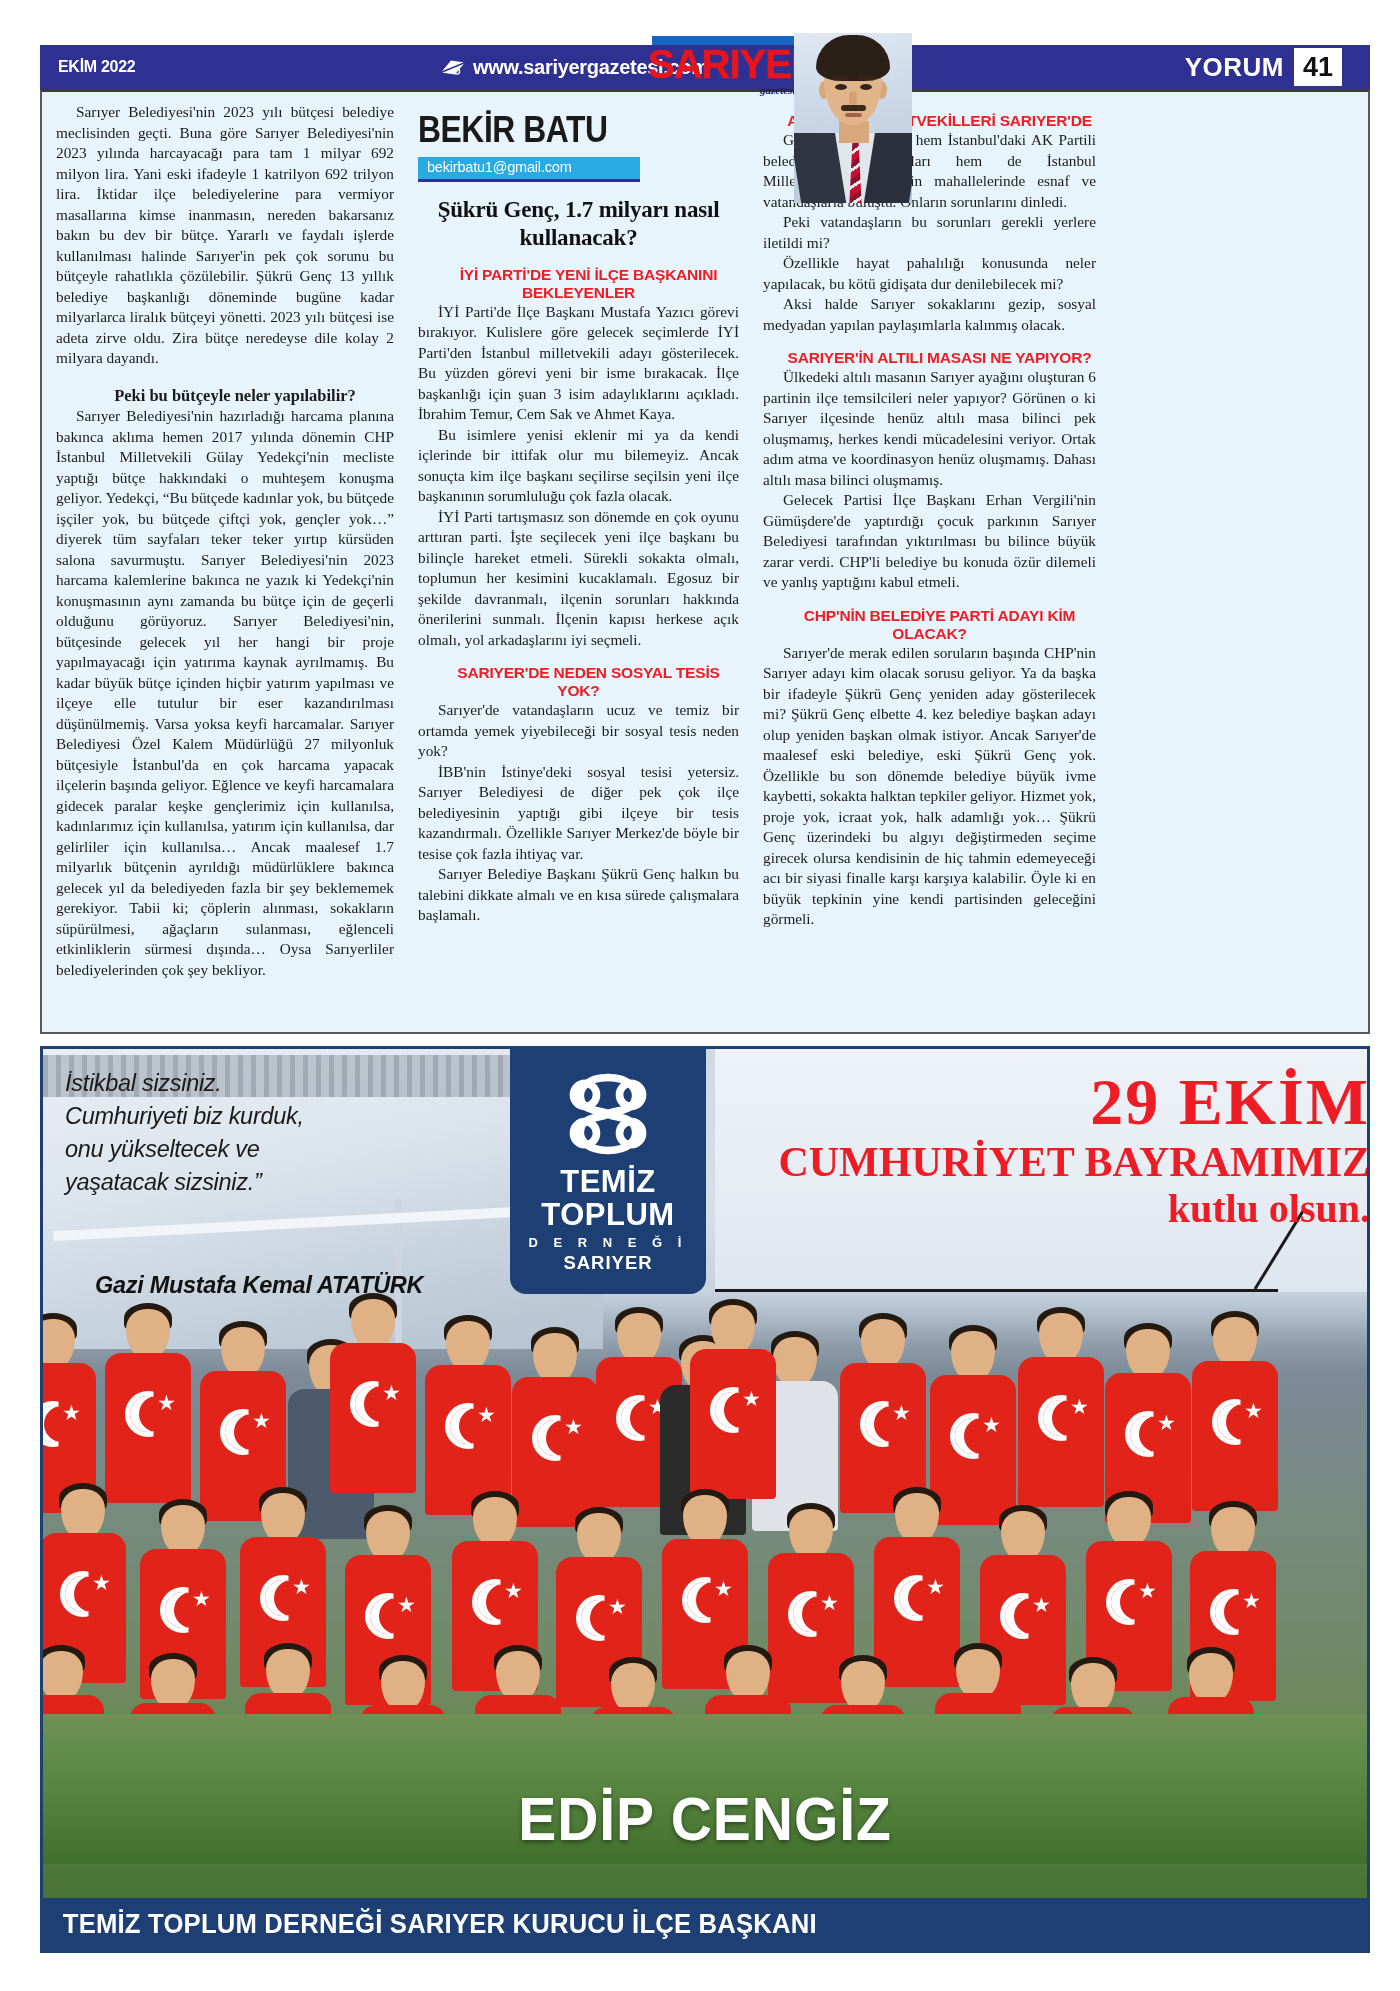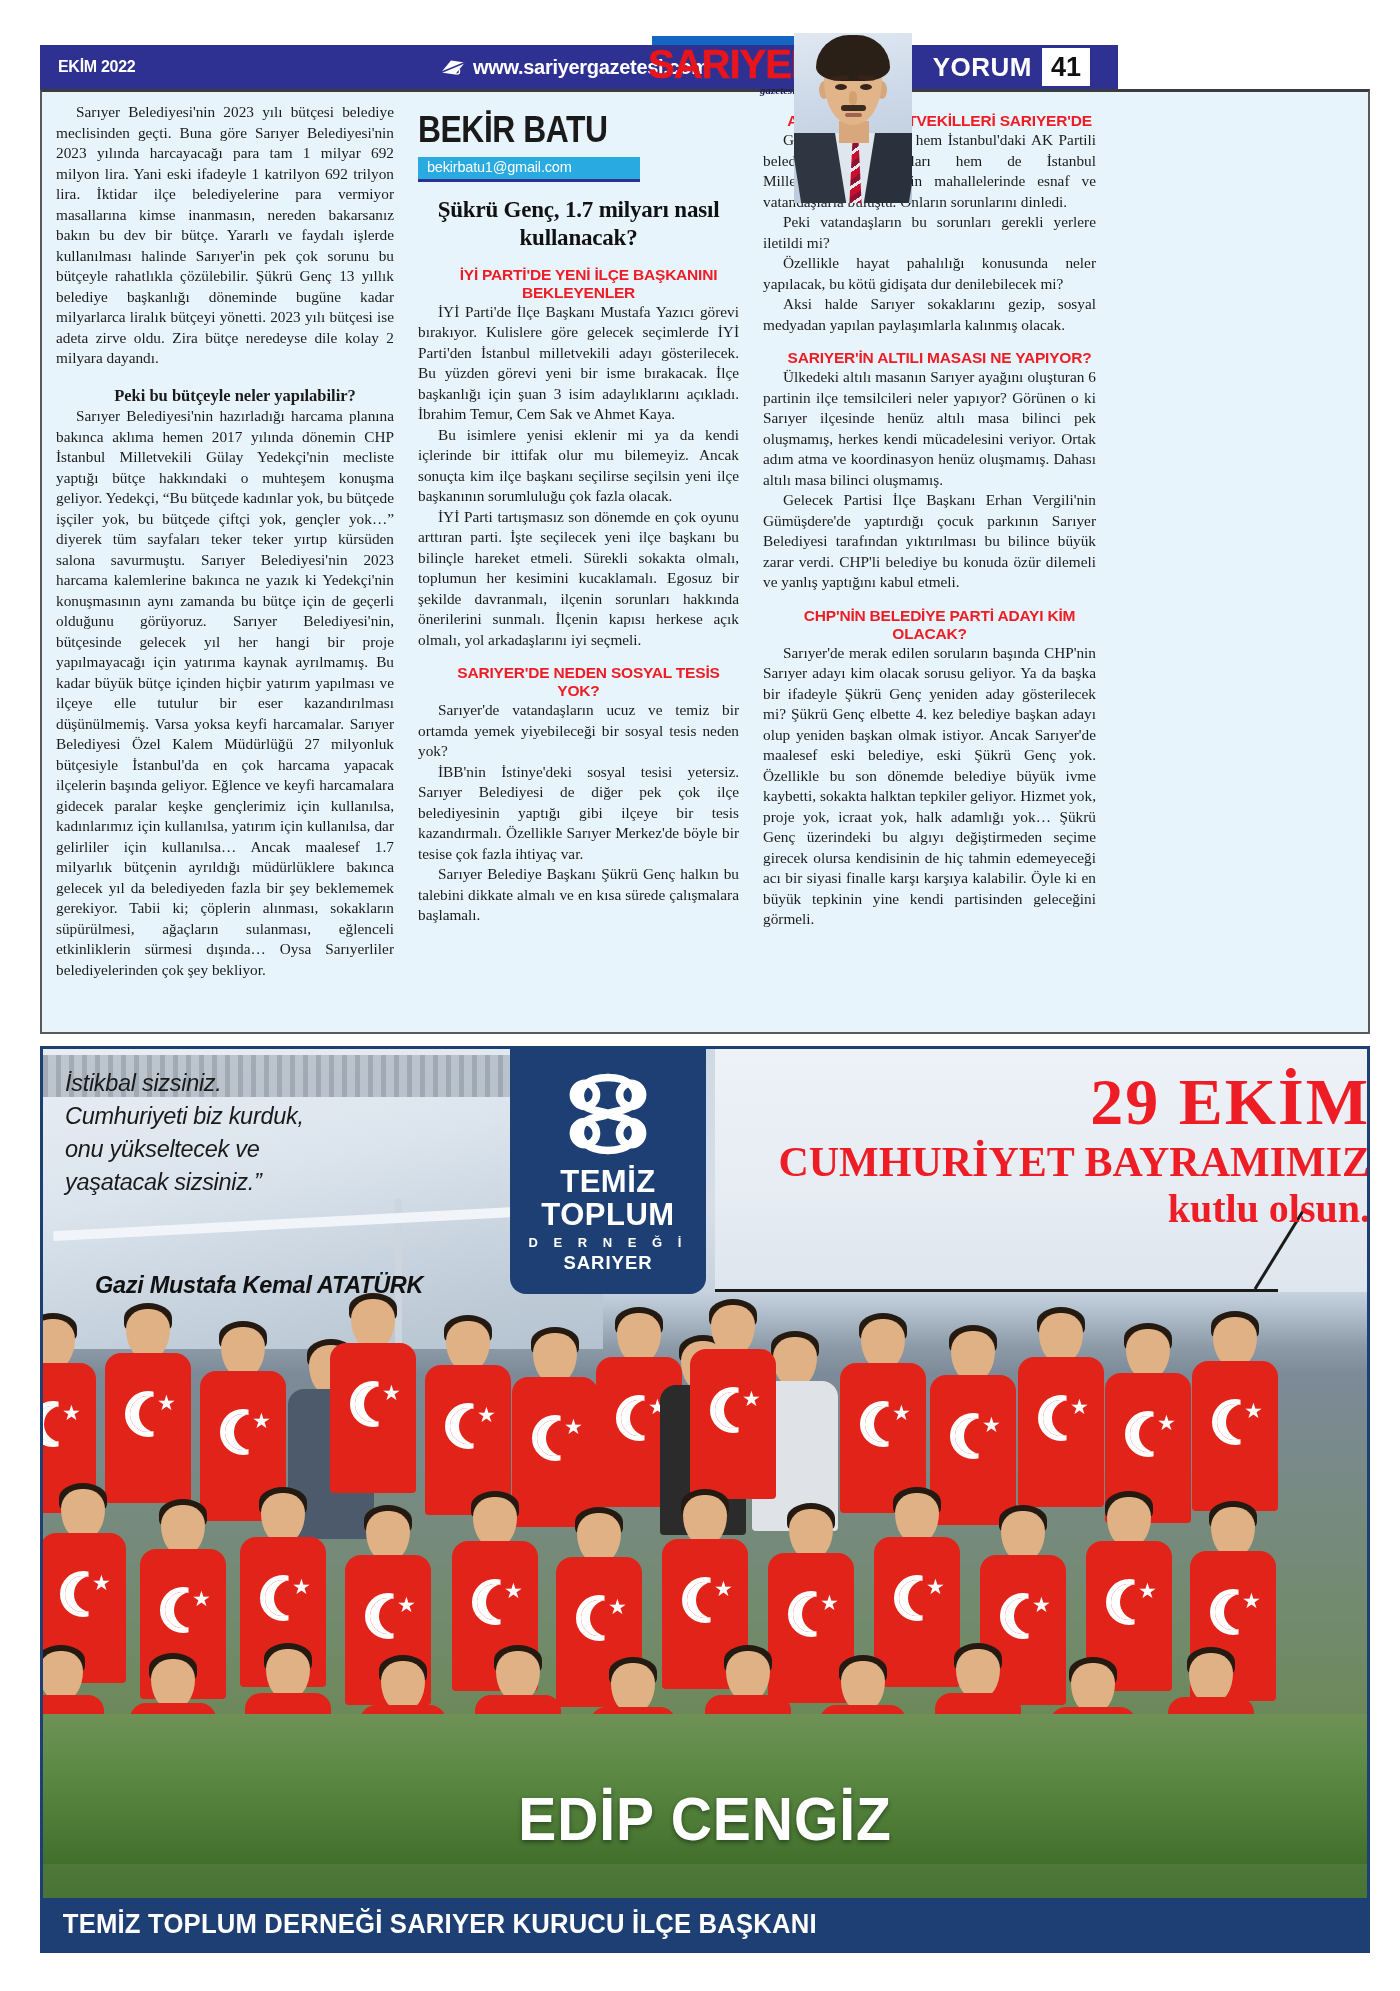--- a/index.html
+++ b/index.html
@@ -14,21 +14,21 @@
     position: relative;
     width: 1400px;
     height: 1991px;
     background: #ffffff;
   }
 
   
   .masthead {
     position: absolute;
     left: 40px; top: 45px;
-    width: 1078px; height: 44px;
+    width: 1330px; height: 44px;
     background: #2e3192;
     z-index: 5;
   }
   .masthead-date {
     position: absolute;
     left: 18px; top: 50%;
     transform: translateY(-50%);
     color: #ffffff;
     font-family: "Liberation Sans", sans-serif;
     font-weight: bold;

